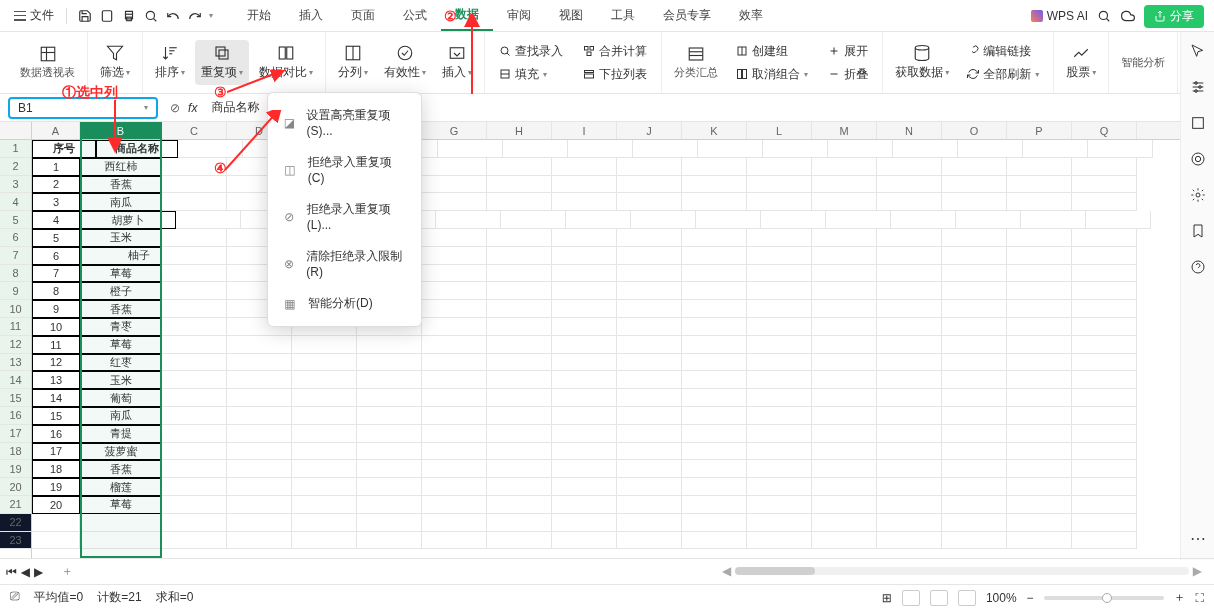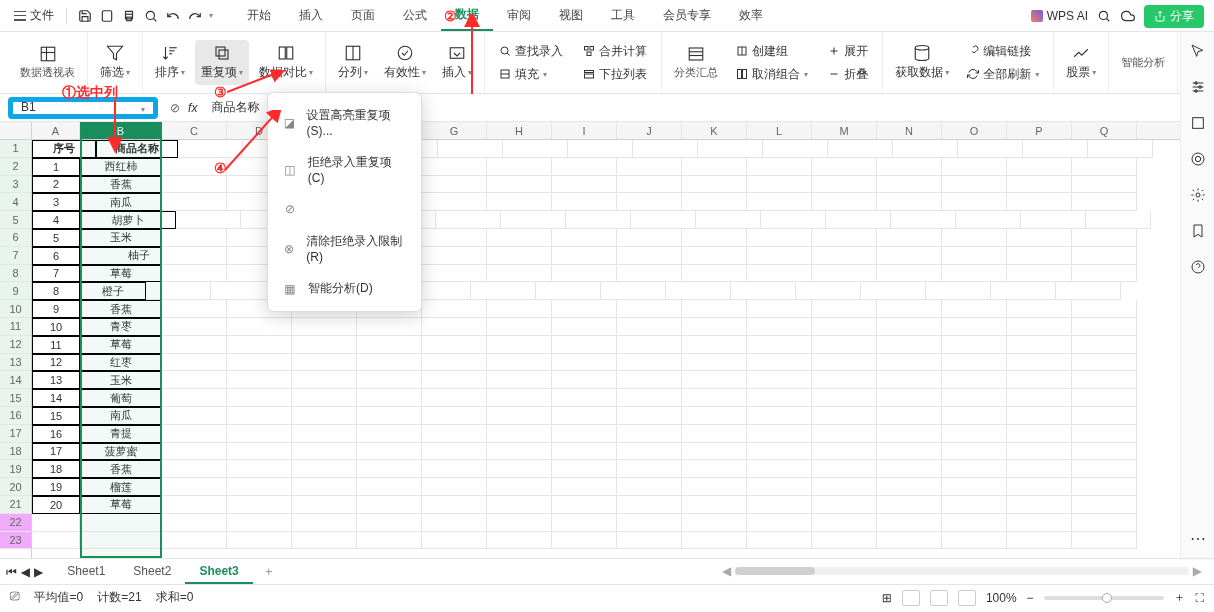--- a/index.html
+++ b/index.html
@@ -26,29 +26,29 @@
 .ribbon-btn{display:flex;flex-direction:column;align-items:center;gap:2px;padding:4px 6px;cursor:pointer;min-width:40px;border-radius:4px}
 .ribbon-btn.active{background:#e8e8e8}
 .ribbon-btn .icon{width:18px;height:18px;display:flex;align-items:center;justify-content:center;color:#666}
 .ribbon-btn .lbl{font-size:11px;color:#555;white-space:nowrap;display:flex;align-items:center;gap:2px}
 .ribbon-small{display:flex;flex-direction:column;gap:2px;padding:0 4px}
 .ribbon-small .sbtn{display:flex;align-items:center;gap:4px;padding:2px 4px;cursor:pointer;font-size:11px;color:#555;white-space:nowrap}
 .ribbon-small .sbtn.disabled{color:#bbb}
 .drop-arrow{font-size:8px;color:#888}
 
 .formula-row{height:28px;display:flex;align-items:center;border-bottom:1px solid #e5e5e5}
-.namebox{width:150px;height:22px;border:5px solid #0ea5e9;border-radius:4px;margin-left:8px;display:flex;align-items:flex-end;padding:0 8px;justify-content:space-between}
+.namebox{width:150px;height:22px;border:2px solid #0ea5e9;border-radius:4px;margin-left:8px;display:flex;align-items:center;padding:0 8px;justify-content:space-between}
 .fx-area{display:flex;align-items:center;gap:8px;margin-left:12px;flex:1}
 .fx-icon{color:#666}
 .formula-input{flex:1;border:none;outline:none;height:22px;padding:0 6px}
 
 .grid-wrap{display:flex;height:436px;position:relative}
 .row-headers{width:32px;border-right:1px solid #d0d0d0;background:#fff}
 .corner{height:18px;border-bottom:1px solid #d0d0d0;background:#f5f5f5}
-.rowhead{height:17.8px;border-bottom:1px solid #e5e5e5;display:flex;align-items:center;justify-content:center;font-size:11px;color:#666;background:#f0abfc}
+.rowhead{height:17.8px;border-bottom:1px solid #e5e5e5;display:flex;align-items:center;justify-content:center;font-size:11px;color:#666;background:#0f172a}
 .rowhead.selrange{background:#e8f4ec}
 .grid{flex:1;overflow:hidden;position:relative}
 .colheads{display:flex;height:18px;border-bottom:1px solid #d0d0d0;background:#f5f5f5}
 .colhead{border-right:1px solid #e5e5e5;display:flex;align-items:center;justify-content:center;font-size:11px;color:#666}
 .colhead.sel{background:#1a8f5c;color:#fff}
 .rows{position:relative}
 .row{display:flex;height:17.8px}
 .cell{border-right:1px solid #e5e5e5;border-bottom:1px solid #e5e5e5;display:flex;align-items:center;justify-content:center;font-size:11px;overflow:hidden;white-space:nowrap}
 
 .th{background:#fff;font-weight:600;border:1px solid #000!important}
@@ -624,21 +624,21 @@
           <div class="cell" style="width: 65px;"></div>
           <div class="cell" style="width: 65px;"></div>
           <div class="cell" style="width: 65px;"></div>
           <div class="cell" style="width: 65px;"></div>
           <div class="cell" style="width: 65px;"></div>
           <div class="cell" style="width: 65px;"></div>
           <div class="cell" style="width: 65px;"></div>
         </div>
         <div class="row">
           <div class="cell td" style="width: 48px;">8</div>
-          <div class="cell td" style="width: 66px; font-family: Liberation Mono, monospace;">橙子</div>
+          <div class="cell td" style="width: 82px; font-family: Liberation Mono, monospace;">橙子</div>
           <div class="cell" style="width: 65px;"></div>
           <div class="cell" style="width: 65px;"></div>
           <div class="cell" style="width: 65px;"></div>
           <div class="cell" style="width: 65px;"></div>
           <div class="cell" style="width: 65px;"></div>
           <div class="cell" style="width: 65px;"></div>
           <div class="cell" style="width: 65px;"></div>
           <div class="cell" style="width: 65px;"></div>
           <div class="cell" style="width: 65px;"></div>
           <div class="cell" style="width: 65px;"></div>
@@ -923,20 +923,21 @@
     <div class="dd-item">
       <span class="ico">◪</span>
       <span>设置高亮重复项(S)...</span>
     </div>
     <div class="dd-item">
       <span class="ico">◫</span>
       <span>拒绝录入重复项(C)</span>
     </div>
     <div class="dd-item">
       <span class="ico">⊘</span>
+      <span>拒绝录入重复项(L)...</span>
     </div>
     <div class="dd-item">
       <span class="ico">⊗</span>
       <span>清除拒绝录入限制(R)</span>
     </div>
     <div class="dd-item">
       <span class="ico">▦</span>
       <span>智能分析(D)</span>
     </div>
   </div>
@@ -1016,25 +1017,20 @@
       </svg>
     </div>
 </div>
 
 <div class="sheettabs">
   <div class="sheet-nav">
     <span>⏮</span>
     <span>◀</span>
     <span>▶</span>
   </div>
-  <div id="sheettabs-inner" style="display:flex">
-      <div class="sheet">Sheet1</div>
-      <div class="sheet">Sheet2</div>
-      <div class="sheet active">Sheet3</div>
-    </div>
   <div class="sheet-add">＋</div>
   <div class="sheet-hscroll">
     <span style="margin-right:4px;color:#aaa">◀</span>
     <div class="track">
         <div class="thumb"></div>
       </div>
     <span style="margin-left:4px;color:#aaa">▶</span>
   </div>
 </div>
 

